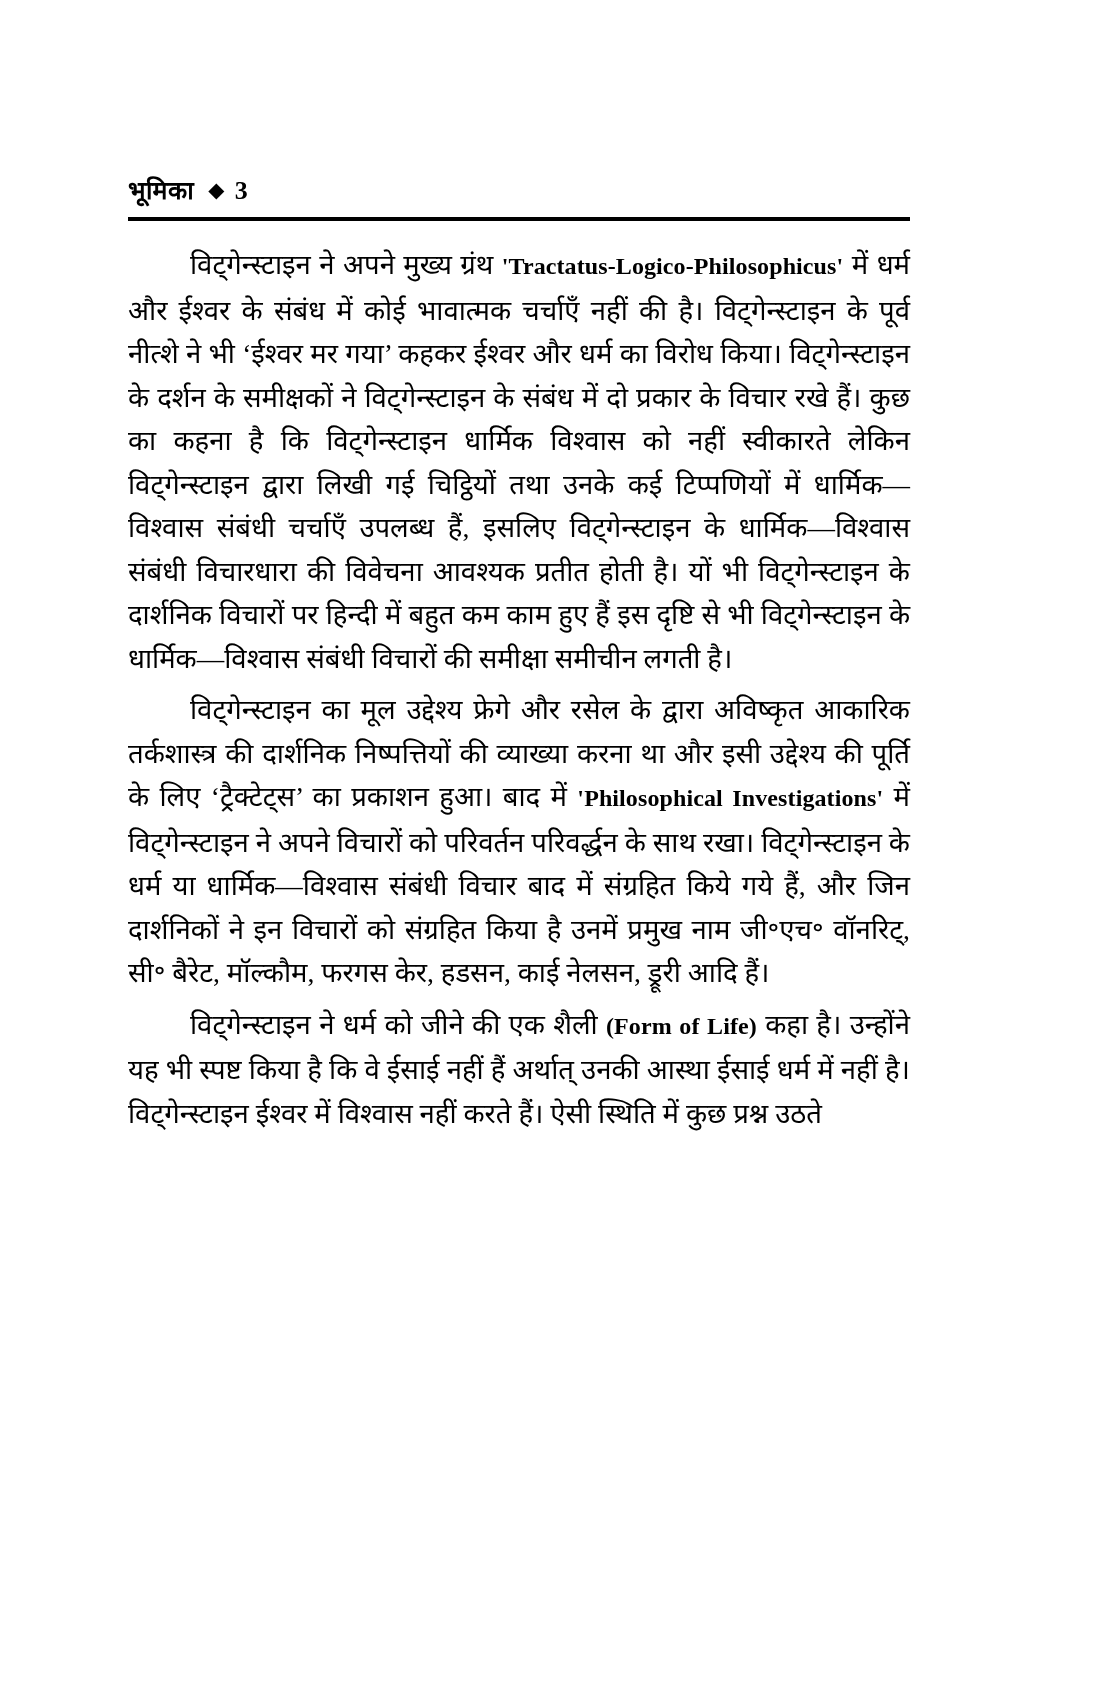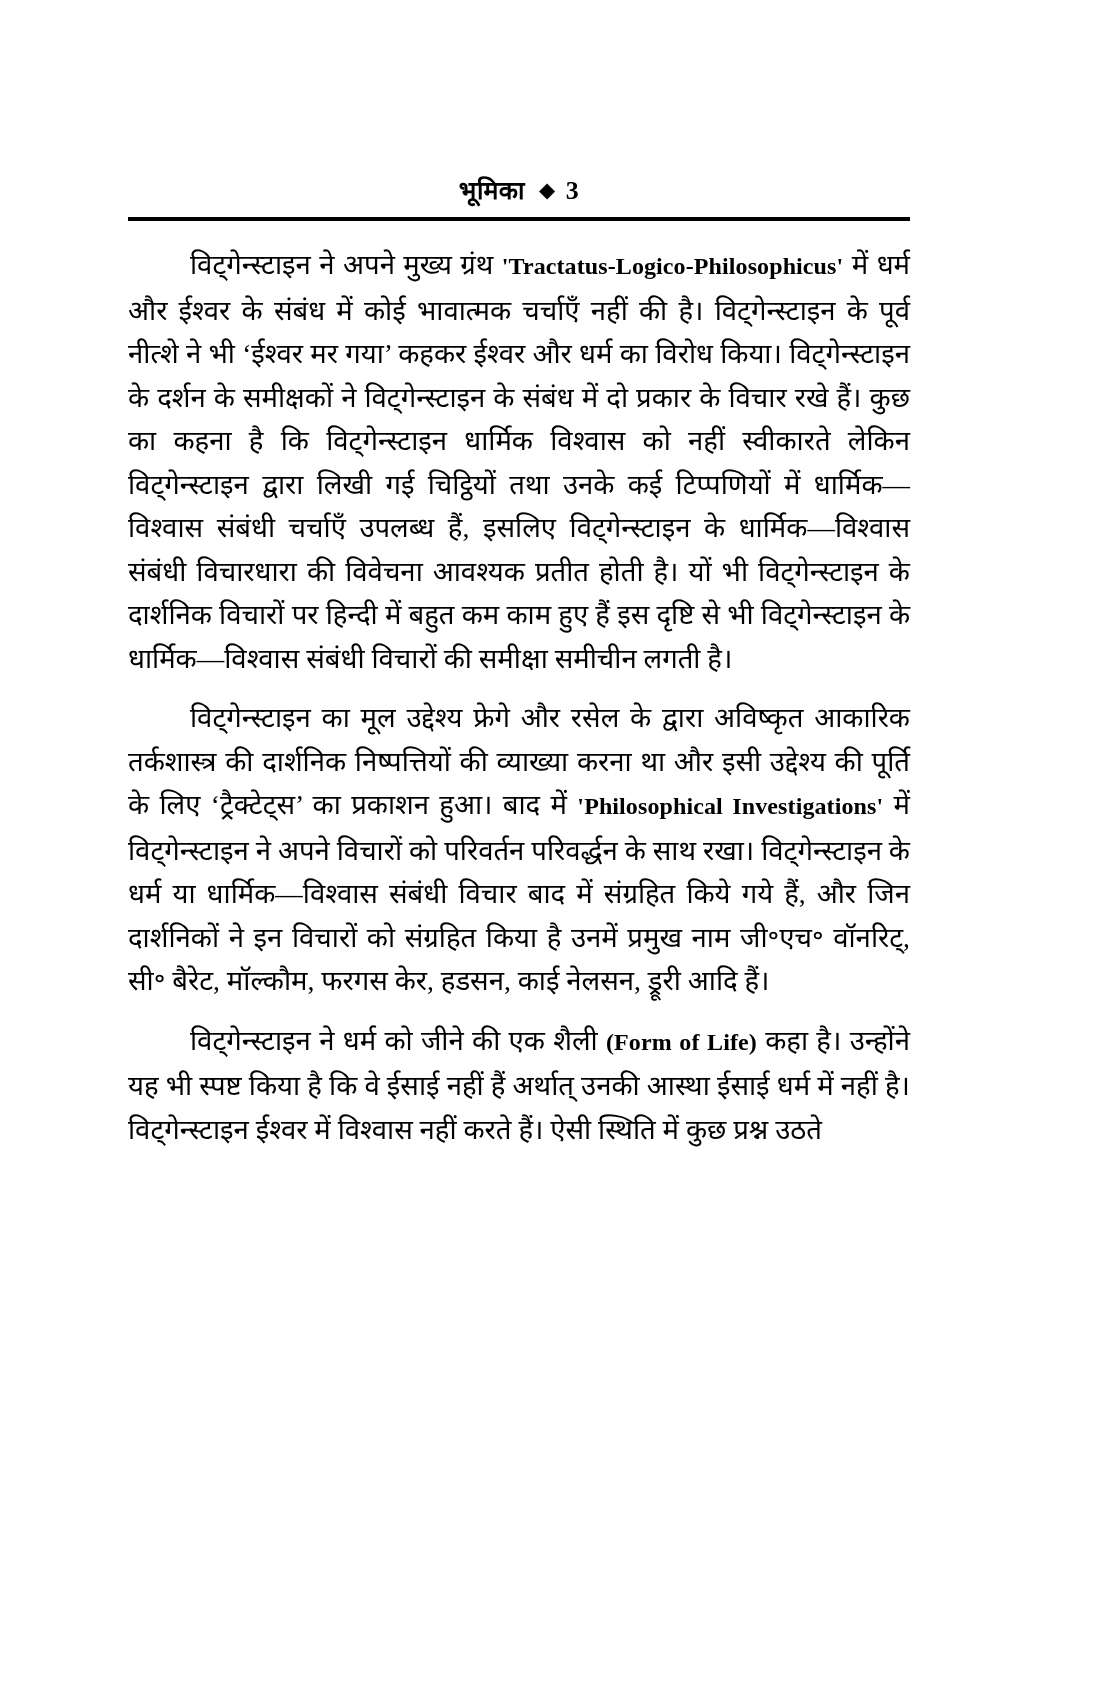--- a/index.html
+++ b/index.html
@@ -19,21 +19,21 @@
     position: absolute;
     inset: 0;
     background: #ffffff;
   }
   
   .running-head {
     position: absolute;
     left: 128px;
     top: 178px;
     width: 782px;
-    text-align: center;
+    text-align: left;
     font-family: "DejaVu Sans", sans-serif;
     font-size: 25px;
     font-weight: 700;
     letter-spacing: 0.5px;
     line-height: 1;
     white-space: nowrap;
   }
   .running-head .rh-label {
     font-family: "DejaVu Sans", sans-serif;
   }
@@ -71,21 +71,21 @@
     font-family: "DejaVu Sans", sans-serif;
     font-size: 27.5px;
     line-height: 43.5px;
     text-align: justify;
     text-justify: inter-word;
     word-spacing: 0px;
     -webkit-hyphens: none;
     hyphens: none;
   }
   p.para + p.para {
-    margin-top: 16px;
+    margin-top: 8px;
   }
   p.para .indent {
     display: inline-block;
     width: 62px;
   }
   
   .latin {
     font-family: "Liberation Serif", serif;
     font-size: 24px;
     font-weight: 700;

